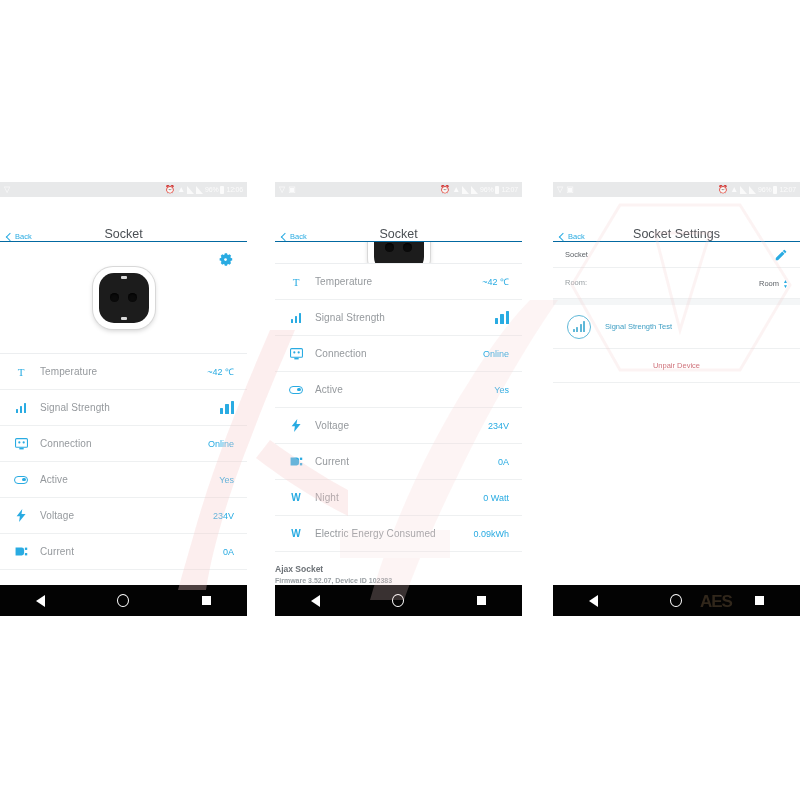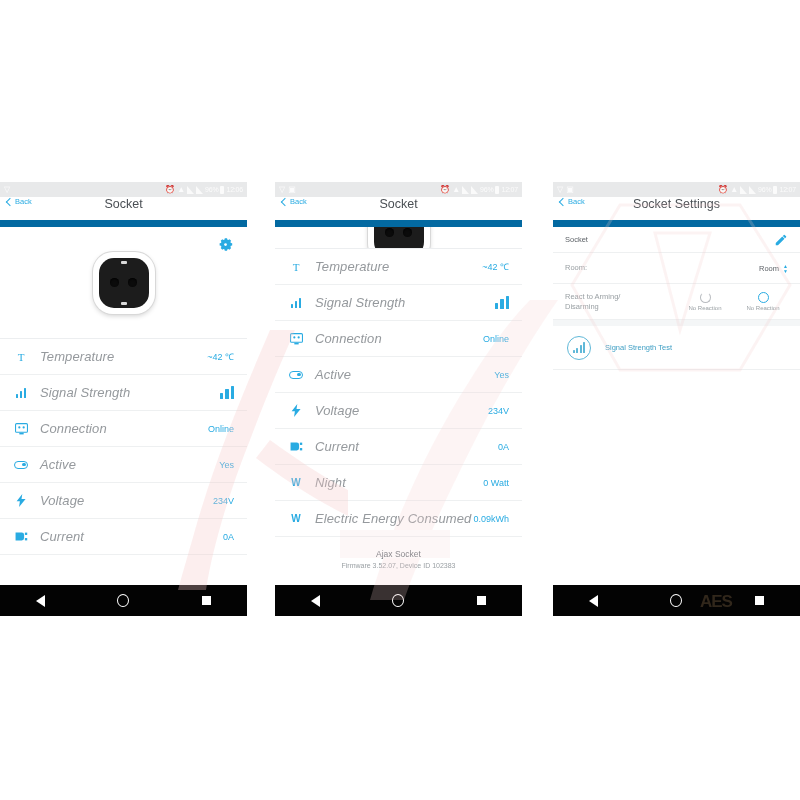--- a/index.html
+++ b/index.html
@@ -35,23 +35,24 @@
   .sb-glyph { color: #fdfdfd; font-size: 8px; line-height: 1; opacity: .95;}
   .sb-text { color: #fbfbfb; font-size: 7px; letter-spacing: -.2px; }
   .sb-bat { width:4px;height:8px;background:#fbfbfb;border-radius:1px; }
   .sb-bar { display:inline-block; width:7px; height:8px; position:relative; }
   .sb-bar::before{content:"";position:absolute;right:0;bottom:0;width:0;height:0;
     border-left:7px solid #fafafa;border-top:8px solid transparent;}
 
   
   .navbar {
     height: 30px; background:#fff;
-    display:flex; align-items:flex-start;
-    border-bottom: 7px solid #0369a1;
+    display:flex; align-items:flex-end;
+    border-bottom: 1px solid #0369a1;
     position: relative;
+    margin-top: 15px;
   }
   .back-btn { display:flex; align-items:center; gap:2px; padding-left:7px; color:#29abe2; }
   .chev {
     width:6px;height:6px;border-left:1.6px solid #29abe2;border-bottom:1.6px solid #29abe2;
     transform: rotate(45deg);
   }
   .back-label { font-size:7.5px; color:#29abe2; }
   .nav-title {
     position:absolute; left:0; right:0; text-align:center;
     font-size:12.5px; color:#4a4f54; font-weight:400; pointer-events:none;
@@ -79,34 +80,34 @@
   
   .hero-clip { height:22px; position:relative; overflow:hidden; border-bottom:1px solid #eceef0; background:#fff;}
   .hero-clip .socket-img{ top:-26px; transform:translate(-50%,0); }
 
   
   .row {
     height:36px; display:flex; align-items:center;
     border-bottom:1px solid #eef0f1; background:#fff; padding:0 13px 0 11px;
   }
   .row-icon { width:20px; flex:0 0 20px; display:flex; align-items:center; justify-content:center; color:#29abe2;}
-  .row-label { flex:1; font-size:13px; color:#95999d; padding-left:9px; letter-spacing:.1px;font-style:italic;}
+  .row-label { flex:1; font-size:10px; color:#95999d; padding-left:9px; letter-spacing:.1px;}
   .row-value { font-size:9px; color:#29abe2; text-align:right; white-space:nowrap;}
   .ico-t { font-size:11px; color:#29abe2; font-weight:400; font-family:"Liberation Serif",serif;}
   .ico-w { font-size:10px; color:#29abe2; font-weight:700;}
   .bars { display:flex; align-items:flex-end; gap:1.5px; height:10px;}
   .bars i{ display:block; width:2.2px; background:#29abe2; border-radius:.5px;}
   .bars i:nth-child(1){height:4px;} .bars i:nth-child(2){height:7px;} .bars i:nth-child(3){height:10px;}
   .bars.big i{width:3.4px;} .bars.big{height:13px;gap:2px;}
   .bars.big i:nth-child(1){height:6px;} .bars.big i:nth-child(2){height:10px;} .bars.big i:nth-child(3){height:13px;}
   .toggle-ico{width:14px;height:8px;border:1.4px solid #29abe2;border-radius:5px;position:relative;}
   .toggle-ico::after{content:"";position:absolute;right:1.3px;top:1.3px;width:3.4px;height:3.4px;border-radius:50%;background:#29abe2;}
 
   
-  .dev-footer { text-align:center; padding-top:12px; background:#fff;}
+  .dev-footer { text-align:left; padding-top:12px; background:#fff;font-weight:bold;}
   .dev-name { font-size:8.5px; color:#6d7277; }
   .dev-fw { font-size:7px; color:#9aa0a4; margin-top:3px;}
 
   
   .srow {
     min-height:31px; display:flex; align-items:center;
     border-bottom:1px solid #eef0f1; background:#fff; padding:0 12px;
   }
   .srow-label{ flex:1; font-size:7.5px; color:#9aa0a4; line-height:1.25;}
   .srow-label.dark{ color:#5e6368; }
@@ -439,50 +440,39 @@
         <div class="sel-val">Room</div>
         <div class="stepper">
             <span>▲</span>
             <span>▼</span>
           </div>
       </div>
 
 
 
 
-      <div class="srow" style="min-height:36px">
-        <div class="srow-label" style="white-space:pre-line">React to Arming/
-Disarming</div>
-        <div class="react-opts">
-          <div class="react-opt">
-            <div class="react-circle grey"></div>
-            <div class="react-txt">No Reaction</div>
-          </div>
-          <div class="react-opt">
-            <div class="react-circle blue"></div>
-            <div class="react-txt">No Reaction</div>
-          </div>
-        </div>
-      </div>
 
 
       <div style="height:6px;background:#f4f6f7"></div>
 
       <div class="sst-row">
         <div class="sst-circle">
           <span class="bars" style="height:11px;gap:1.3px">
             <i style="height:3px;background:#5fb8d8"></i>
               <i style="height:5px;background:#5fb8d8"></i>
               <i style="height:8px;background:#5fb8d8"></i>
               <i style="height:11px;background:#5fb8d8"></i>
           </span>
         </div>
         <div class="sst-label">Signal Strength Test</div>
       </div>
 
+      <div class="unpair-row">
+        <div class="unpair-label">Unpair Device</div>
+      </div>
     </div>
 
     <div class="androidnav">
       <span class="an-back"></span>
       <span class="an-home"></span>
       <span class="an-rec"></span>
     </div>
   </div>
 
   <svg class="wm wm-pink" viewBox="0 0 230 260">

